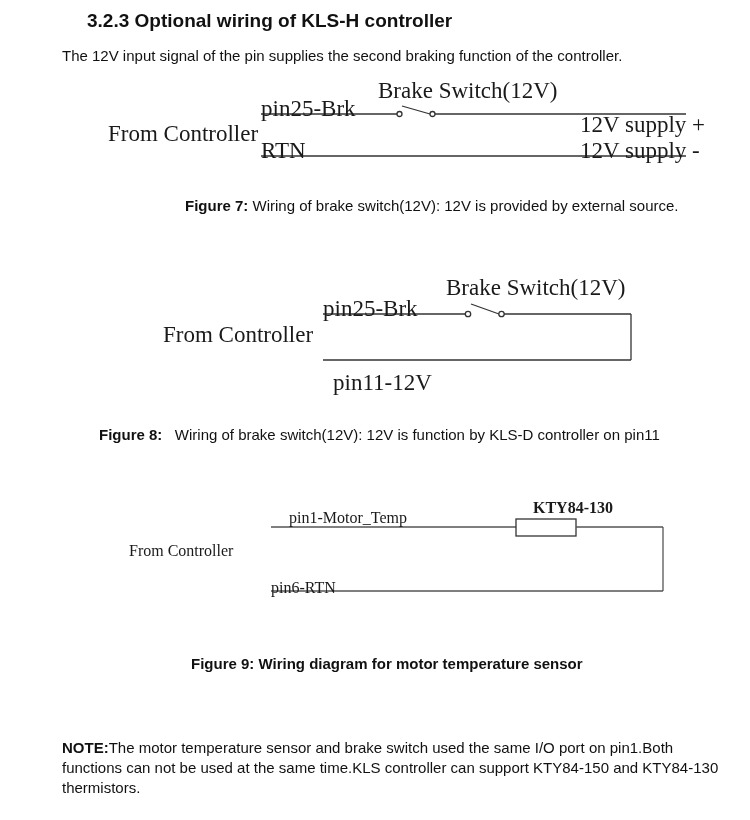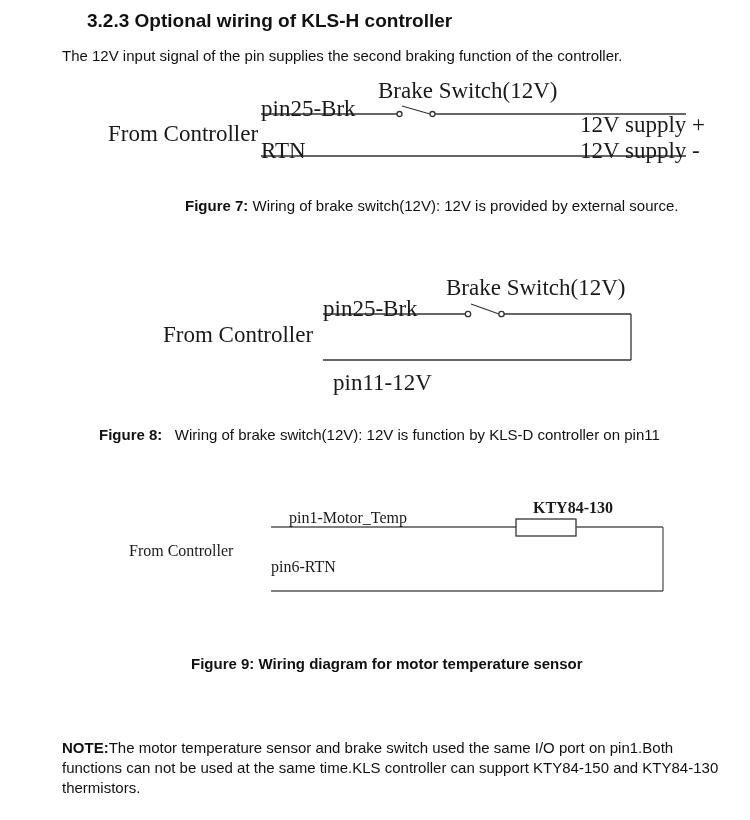--- a/index.html
+++ b/index.html
@@ -69,17 +69,17 @@
   <div class="abs serif diag-label" style="left:446px; top:275px;">Brake Switch(12V)</div>
   <div class="abs serif diag-label" style="left:323px; top:296px;">pin25-Brk</div>
   <div class="abs serif diag-label" style="left:333px; top:342px;margin-top:28px;">pin11-12V</div>
 </div>
 <div class="abs sans caption" style="left:99px; top:426px;"><b>Figure 8:</b><span style="white-space:pre;">   Wiring of brake switch(12V): 12V is function by KLS-D controller on pin11</span></div>
 
 <div>
   <div class="abs serif diag-label-sm" style="left:129px; top:542px;">From Controller</div>
   <div class="abs serif diag-label-sm" style="left:533px; top:499px;font-weight:bold;">KTY84-130</div>
   <div class="abs serif diag-label-sm" style="left:289px; top:509px;">pin1-Motor_Temp</div>
-  <div class="abs serif diag-label-sm" style="left:271px; top:558px;">pin6-RTN</div>
+  <div class="abs serif diag-label-sm" style="left:271px; top:579px;">pin6-RTN</div>
 </div>
 <div class="abs sans caption" style="left:191px; top:655px; font-weight:bold;">Figure 9: Wiring diagram for motor temperature sensor</div>
 
 <div class="abs sans note" style="left:62px; top:738px;"><b>NOTE:</b><span>The motor temperature sensor and brake switch used the same I/O port on pin1.Both functions can not be used at the same time.KLS controller can support KTY84-150 and KTY84-130 thermistors.</span></div>
 
 </body></html>

